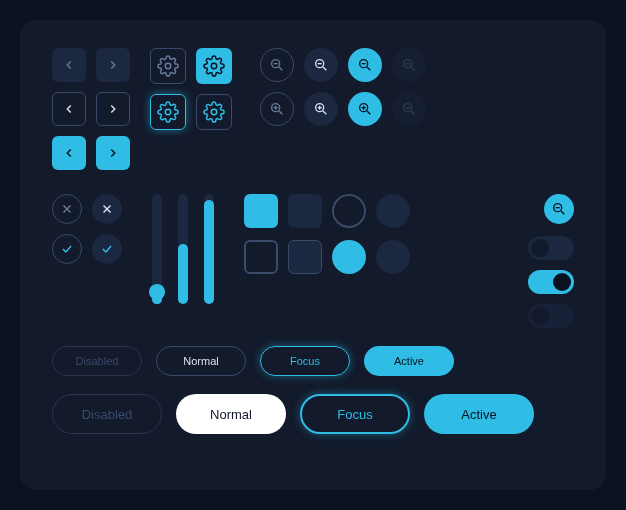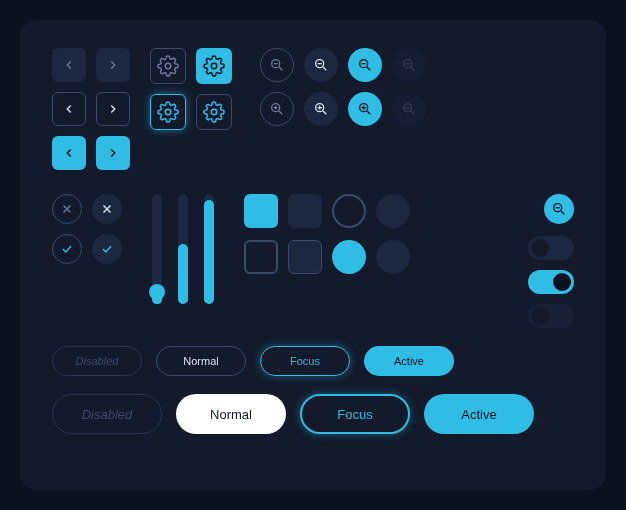--- a/index.html
+++ b/index.html
@@ -123,21 +123,21 @@
   .toggle.dim .knob { left: 3px; }
 
   
   .pills { display: flex; gap: 14px; }
   .pill {
     height: 30px; border-radius: 15px; padding: 0 20px;
     display: flex; align-items: center; justify-content: center;
     font-size: 11px; cursor: pointer; min-width: 90px;
   }
   .pill.lg { height: 40px; border-radius: 20px; font-size: 13px; min-width: 110px; padding: 0 26px; }
-  .pill.disabled { border: 1px solid #2a3550; color: #3a4a6a; cursor: default; font-style: italic; }
+  .pill.disabled { border: 1px solid #2a3550; color: #3a4a6a; cursor: default; }
   .pill.normal { border: 1px solid #3a4a6a; color: #d8e2f0; }
   .pill.focus { border: 1px solid #2fbde6; color: #2fbde6; box-shadow: 0 0 10px rgba(47,189,230,0.4); }
   .pill.active { background: #2fbde6; color: #0a1220; }
   .pill.normal.lg { background: #fff; color: #121a2b; border: none; }
   .pill.focus.lg { border: 2px solid #2fbde6; }
   .pill.active.lg { background: #2fbde6; }
 
   .mid { display: flex; gap: 24px; align-items: flex-start; margin-top: 6px; }
   .right-col { display: flex; flex-direction: column; gap: 12px; align-items: flex-end; margin-left: auto; }
   .zoom-extra { display: flex; gap: 8px; align-items: center; }

